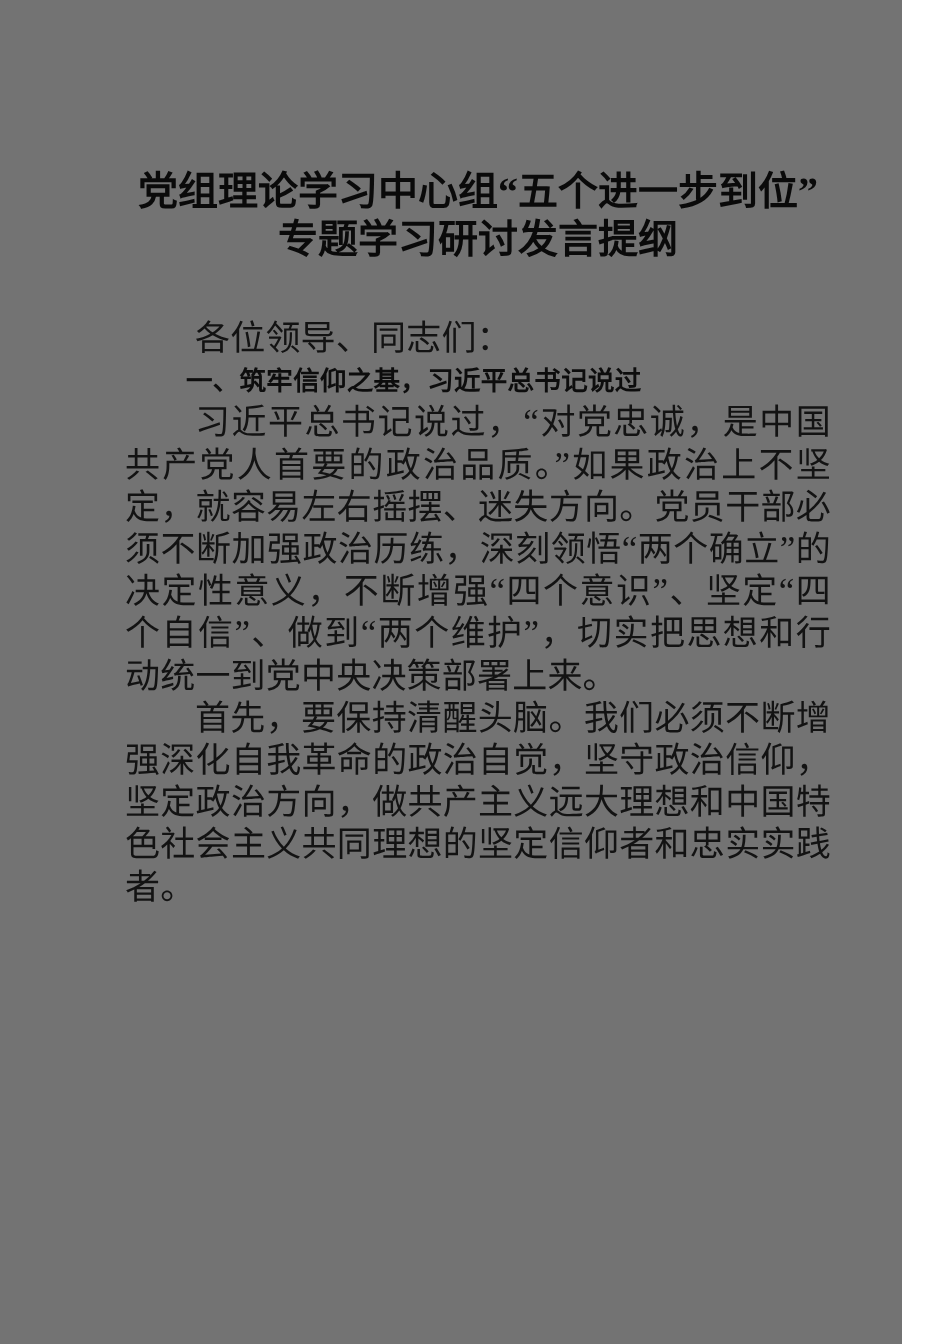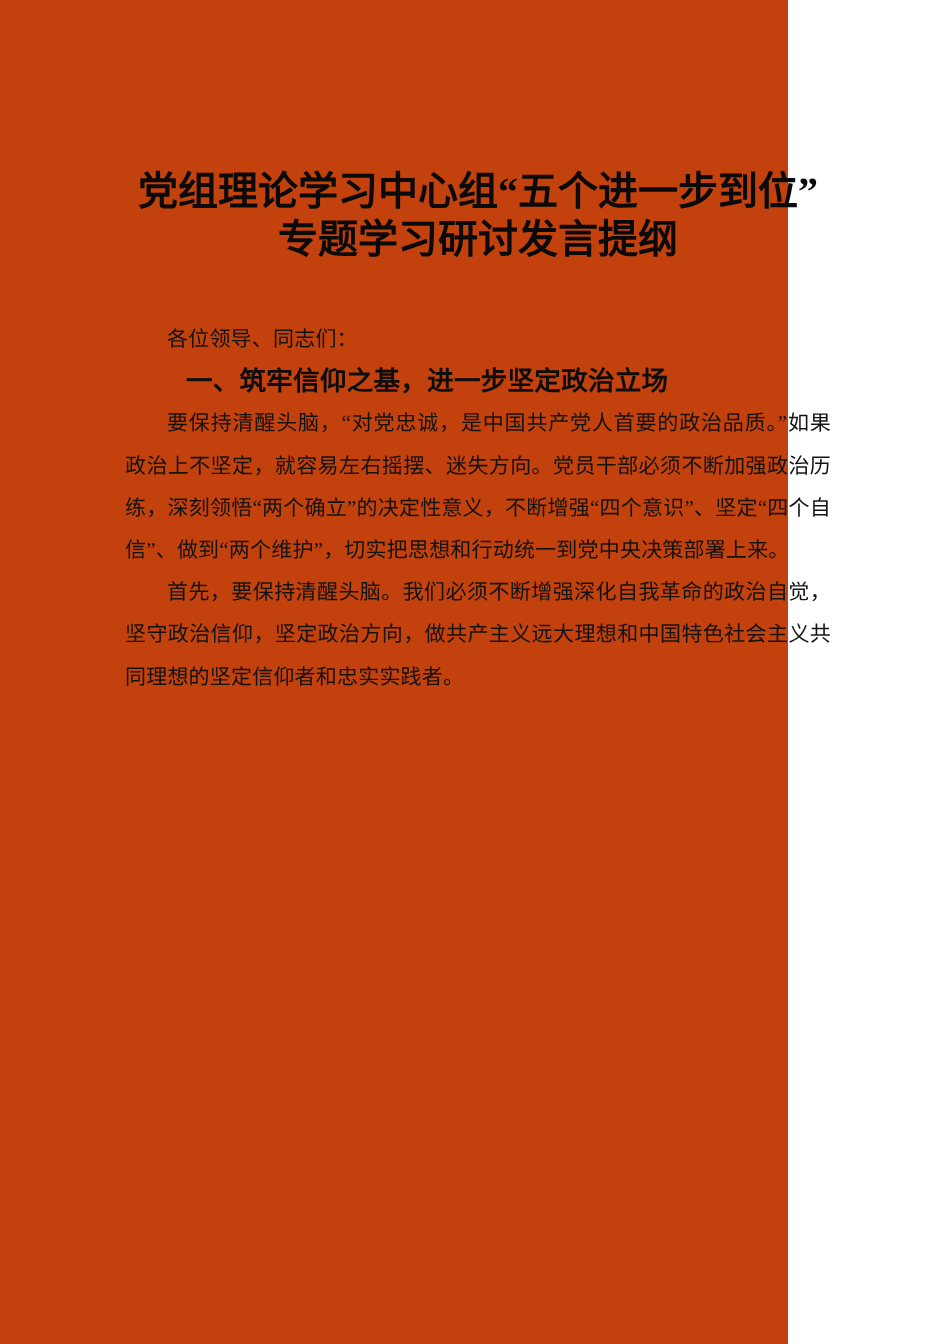--- a/index.html
+++ b/index.html
@@ -12,23 +12,23 @@
     width: 950px;
     height: 1344px;
     overflow: hidden;
     font-family: "Liberation Serif", "DejaVu Serif", serif;
     color: #000000;
     -webkit-font-smoothing: antialiased;
   }
 
   .page {
     position: relative;
-    width: 788px;
+    width: 902px;
     height: 1344px;
-    background: #c2410c;
+    background: #737373;
     box-sizing: border-box;
   }
 
   .doc-body {
     position: absolute;
     left: 125px;
     top: 0;
     width: 706px;
   }
 
@@ -55,21 +55,21 @@
     position: absolute;
     left: 0;
     top: 318px;
     width: 706px;
   }
 
   p.para {
     margin: 0;
     padding: 0;
     font-family: "Liberation Serif", "DejaVu Serif", serif;
-    font-size: 21px;
+    font-size: 35px;
     line-height: 42.2px;
     color: #131313;
     text-align: justify;
     text-justify: inter-character;
     text-indent: 2em;
     font-weight: 400;
     letter-spacing: 0.2px;
     word-break: break-all;
   }
 
@@ -97,21 +97,21 @@
 <div class="page">
   <div class="doc-body">
 
     <h1 class="doc-title">党组理论学习中心组“五个进一步到位”专题学习研讨发言提纲</h1>
 
     <div class="blocks">
 
       <p class="para salutation">各位领导、同志们：</p>
 
 
-      <p class="heading">一、筑牢信仰之基，进一步坚定政治立场</p>
+      <p class="heading">一、筑牢信仰之基，习近平总书记说过</p>
 
-      <p class="para">要保持清醒头脑，“对党忠诚，是中国共产党人首要的政治品质。”如果政治上不坚定，就容易左右摇摆、迷失方向。党员干部必须不断加强政治历练，深刻领悟“两个确立”的决定性意义，不断增强“四个意识”、坚定“四个自信”、做到“两个维护”，切实把思想和行动统一到党中央决策部署上来。</p>
+      <p class="para">习近平总书记说过，“对党忠诚，是中国共产党人首要的政治品质。”如果政治上不坚定，就容易左右摇摆、迷失方向。党员干部必须不断加强政治历练，深刻领悟“两个确立”的决定性意义，不断增强“四个意识”、坚定“四个自信”、做到“两个维护”，切实把思想和行动统一到党中央决策部署上来。</p>
 
       <p class="para">首先，要保持清醒头脑。我们必须不断增强深化自我革命的政治自觉，坚守政治信仰，坚定政治方向，做共产主义远大理想和中国特色社会主义共同理想的坚定信仰者和忠实实践者。</p>
 
     </div>
   </div>
 </div>
 
 </body></html>

